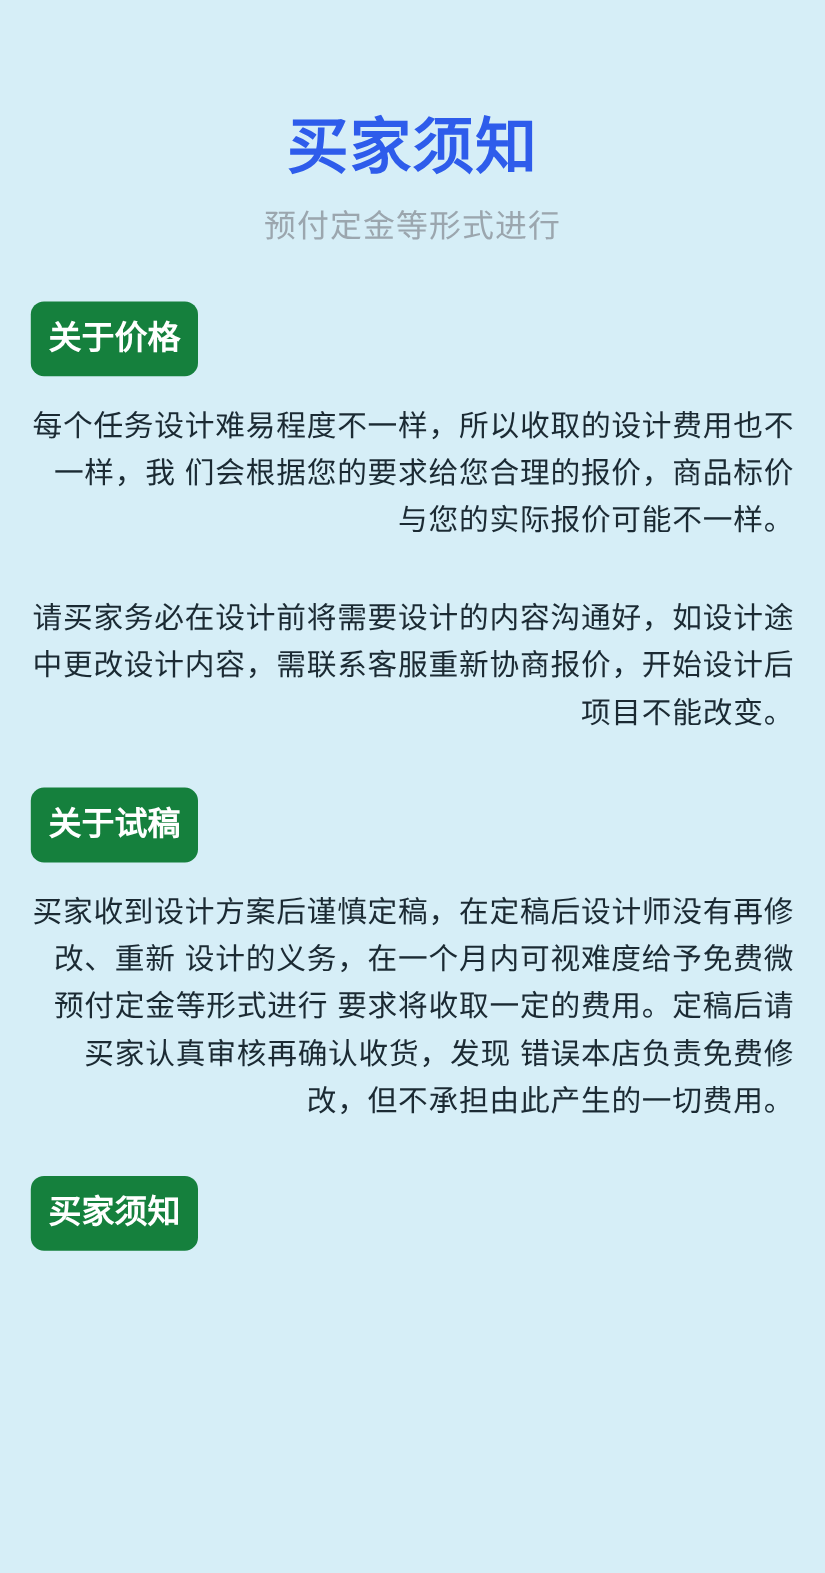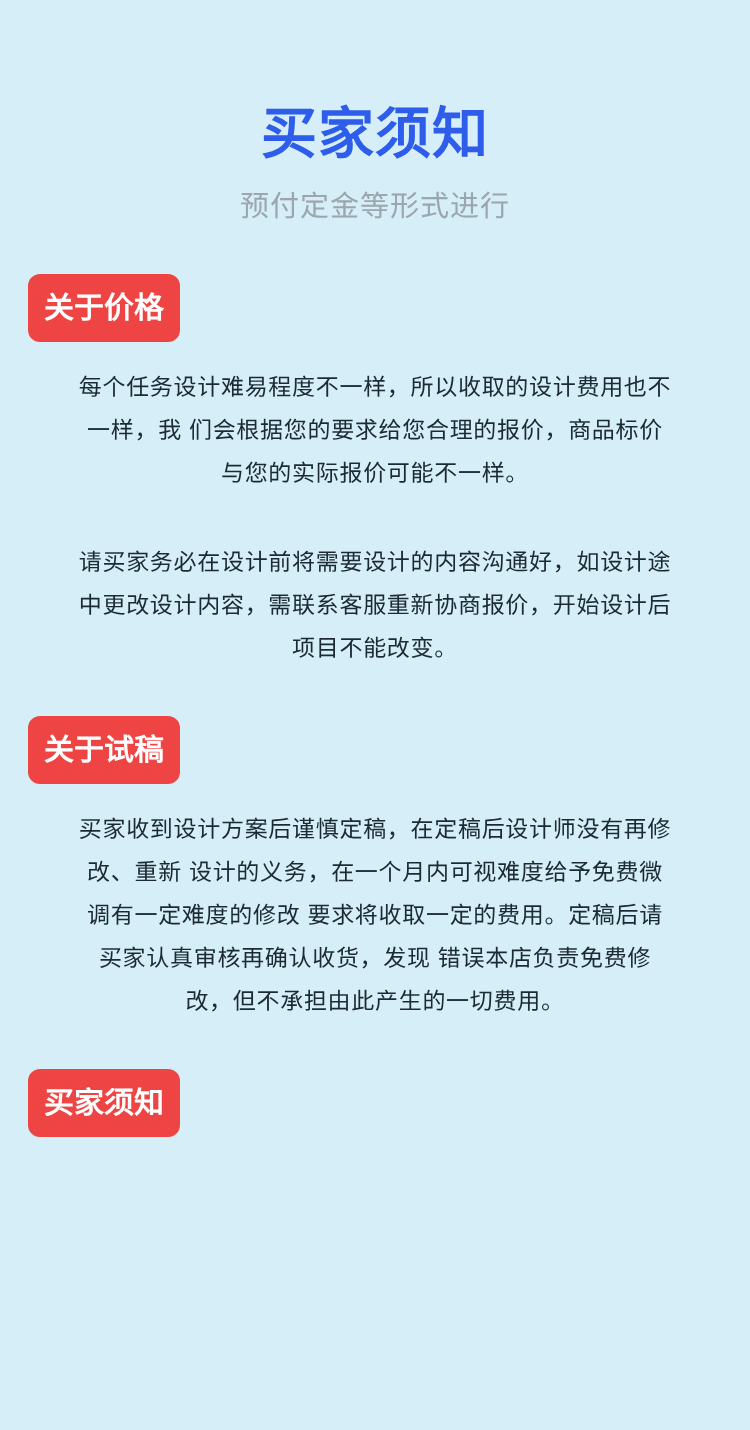--- a/index.html
+++ b/index.html
@@ -31,56 +31,56 @@
     margin-top: 22px;
     font-size: 29px;
     line-height: 36px;
     letter-spacing: 1px;
     color: #9BA6AE;
   }
   main { margin-top: 50px; }
   section.notice-section { margin-bottom: 46px; }
   .chip {
     display: inline-block;
-    background: #ef4444;
+    background: #15803d;
     color: #FFFFFF;
     font-size: 30px;
     font-weight: bold;
     line-height: 34px;
     padding: 17px 16px;
     border-radius: 12px;
     border: none;
     font-family: inherit;
     cursor: pointer;
   }
   .body-text {
     margin: 24px 0 0;
-    font-size: 23px;
+    font-size: 27px;
     line-height: 43px;
     letter-spacing: 0.7px;
     color: #1B2A33;
     white-space: pre-line;
-    text-align: center;
+    text-align: right;
   }
 </style>
 </head>
 <body>
 
 <div class="page">
   <header>
     <h1 class="page-title">买家须知</h1>
     <div class="page-subtitle">预付定金等形式进行</div>
   </header>
   <main>
       <section class="notice-section"><button class="chip">关于价格</button><p class="body-text">每个任务设计难易程度不一样，所以收取的设计费用也不
 一样，我 们会根据您的要求给您合理的报价，商品标价
 与您的实际报价可能不一样。</p></section>
       <section class="notice-section"><p class="body-text">请买家务必在设计前将需要设计的内容沟通好，如设计途
 中更改设计内容，需联系客服重新协商报价，开始设计后
 项目不能改变。</p></section>
       <section class="notice-section"><button class="chip">关于试稿</button><p class="body-text">买家收到设计方案后谨慎定稿，在定稿后设计师没有再修
 改、重新 设计的义务，在一个月内可视难度给予免费微
-调有一定难度的修改 要求将收取一定的费用。定稿后请
+预付定金等形式进行 要求将收取一定的费用。定稿后请
 买家认真审核再确认收货，发现 错误本店负责免费修
 改，但不承担由此产生的一切费用。</p></section>
       <section class="notice-section"><button class="chip">买家须知</button></section>
     </main>
 </div>
 
 </body></html>

